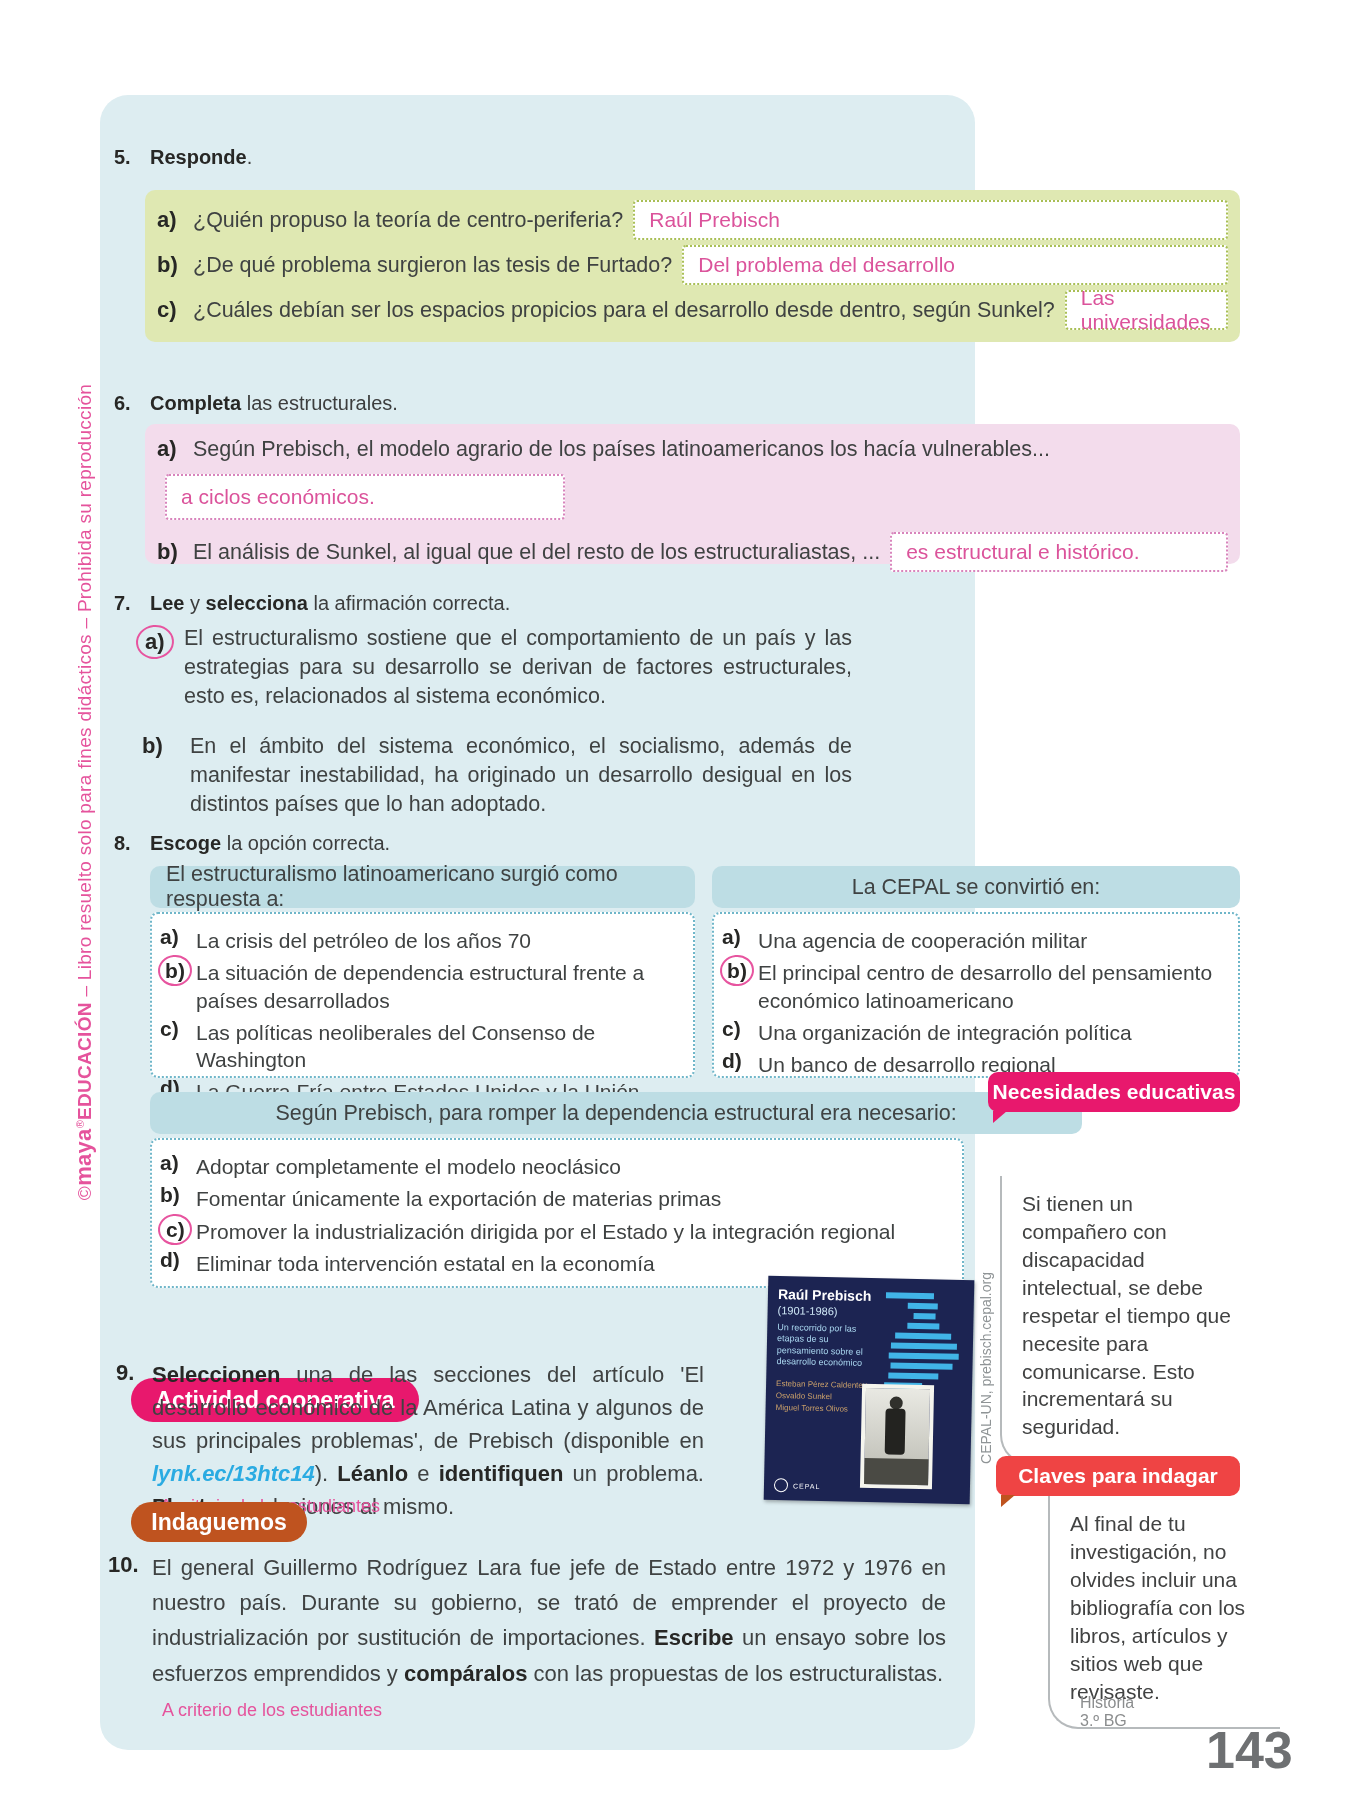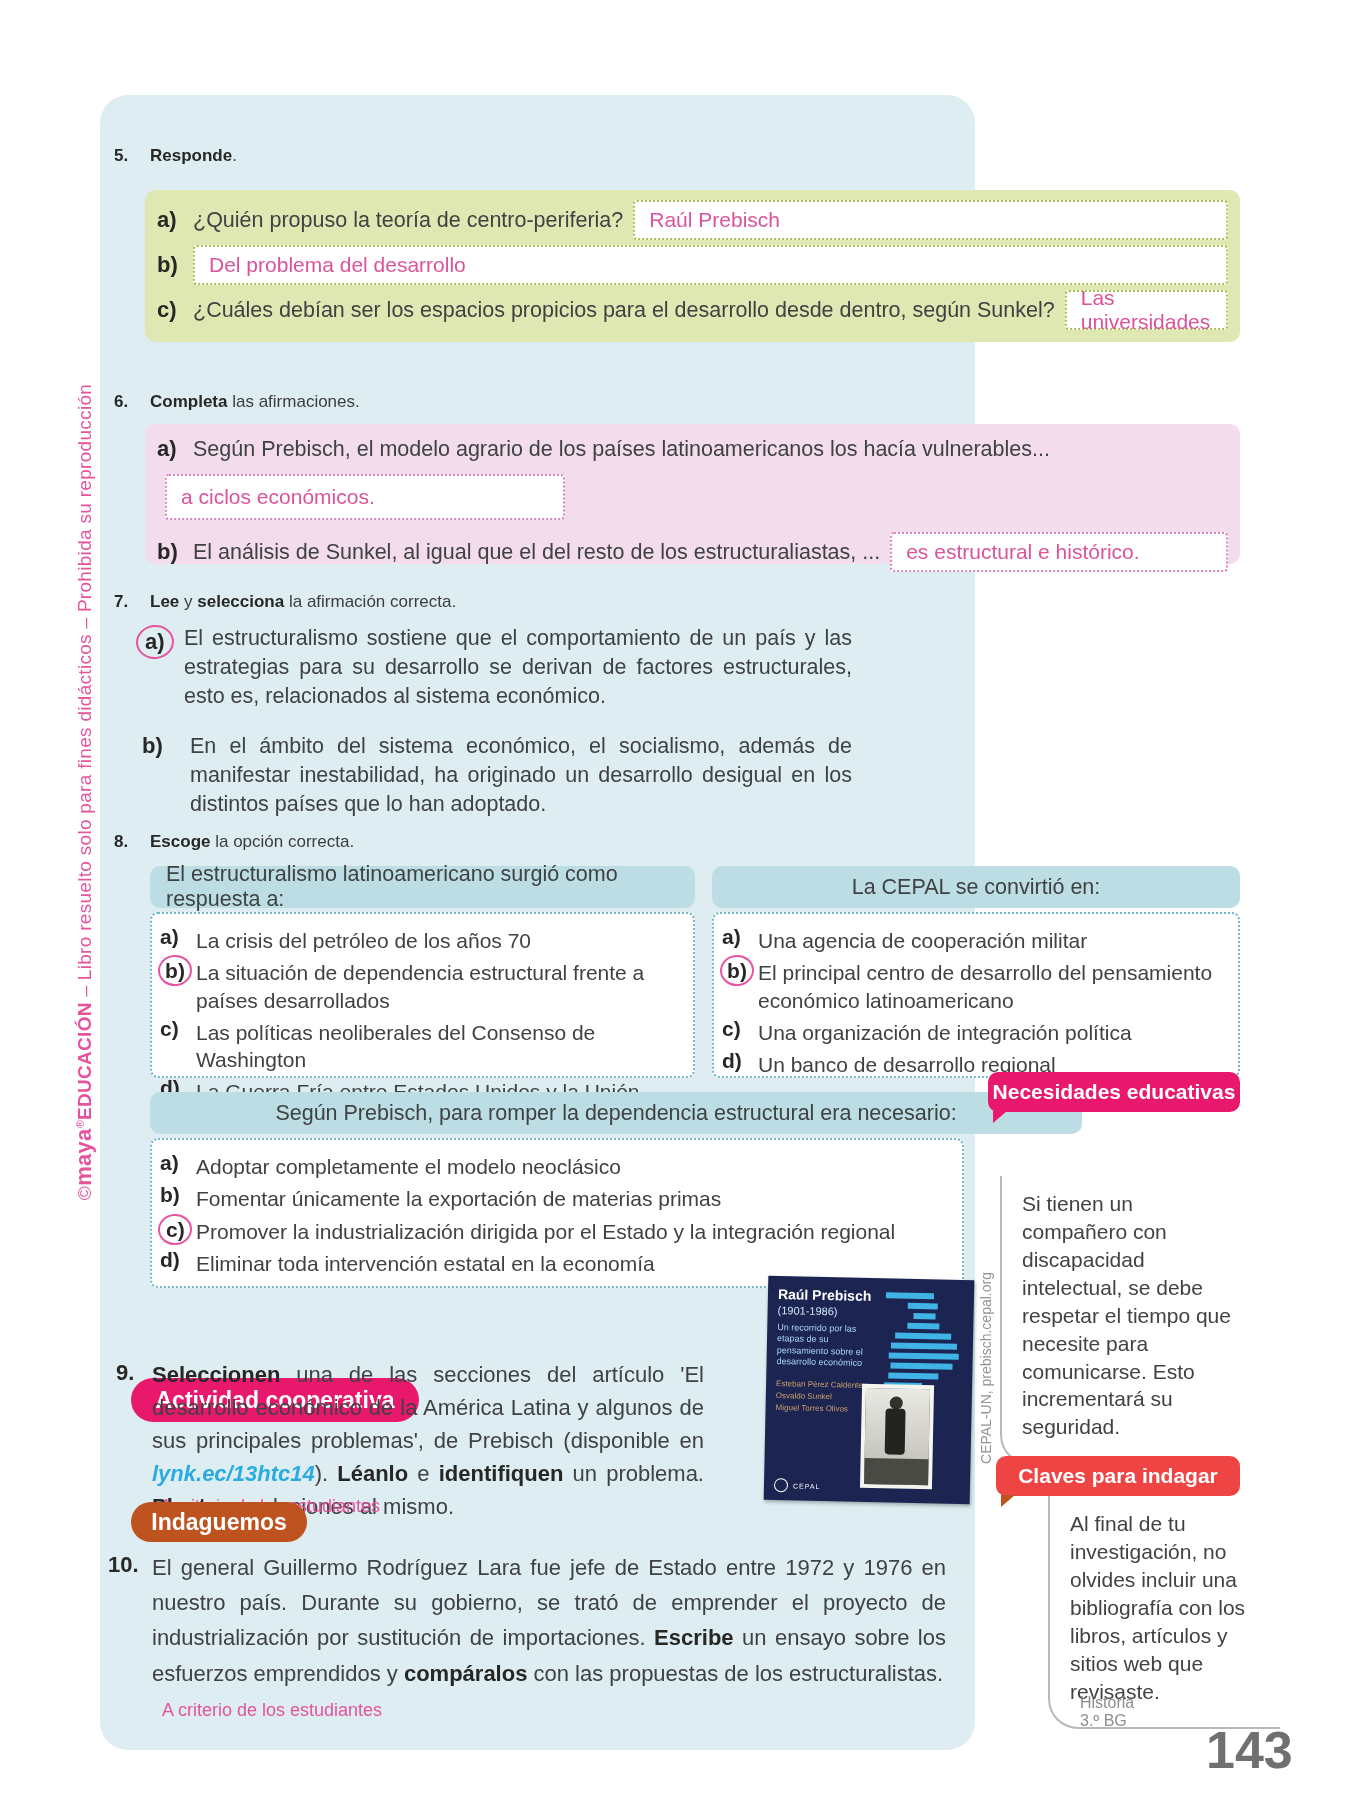--- a/index.html
+++ b/index.html
@@ -11,21 +11,21 @@
            background:#ddedf1;border-radius:28px;}
 
   
   .side-note{position:absolute;top:792px;left:84px;transform:translate(-50%,-50%) rotate(-90deg);
              white-space:nowrap;font-size:19px;color:#e5539c;letter-spacing:.3px;}
   .side-note .brand{font-weight:bold;font-size:22px;}
   .side-note .reg{font-size:11px;vertical-align:super;}
   .side-note .edu{font-weight:bold;}
 
   
-  .qhead{position:absolute;font-size:17px;color:#3c3d3d;}
+  .qhead{position:absolute;font-size:20px;color:#3c3d3d;}
   .qhead .num{font-weight:bold;color:#272725;display:inline-block;width:36px;}
   .seg-b{font-weight:bold;color:#272725;}
   .seg-link{color:#2aabe2;font-style:italic;font-weight:bold;}
 
   
   .green-block{position:absolute;left:145px;top:190px;width:1095px;height:152px;
                background:#dfe8b2;border-radius:10px;padding:7px 12px;box-sizing:border-box;}
   .g-row{display:flex;align-items:center;height:44px;margin:1px 0;}
   .opt-label{font-weight:bold;color:#272725;font-size:22px;width:36px;flex:none;}
   .g-q{font-size:21.5px;color:#3f4242;white-space:nowrap;margin-right:10px;}
@@ -123,35 +123,36 @@
   <div class="green-block">
     <div class="g-row">
       <span class="opt-label">a)</span>
       <span class="g-q">¿Quién propuso la teoría de centro-periferia?</span>
       <span class="ans-box">
           <span>Raúl Prebisch</span>
         </span>
     </div>
     <div class="g-row">
       <span class="opt-label">b)</span>
+      <span class="g-q">¿De qué problema surgieron las tesis de Furtado?</span>
       <span class="ans-box">
           <span>Del problema del desarrollo</span>
         </span>
     </div>
     <div class="g-row">
       <span class="opt-label">c)</span>
       <span class="g-q">¿Cuáles debían ser los espacios propicios para el desarrollo desde dentro, según Sunkel?</span>
       <span class="ans-box">
           <span>Las universidades</span>
         </span>
     </div>
   </div>
 
   <div class="qhead" style="left:114px;top:392px;">
-    <span class="num">6.</span><span><span class="seg-b">Completa</span><span> las afirmaciones.</span></span>
+    <span class="num">6.</span><span><span class="seg-b">Completa</span><span> las estructurales.</span></span>
   </div>
   <div class="pink-block">
     <div class="p-row">
       <span class="opt-label">a)</span>
       <span class="p-state">Según Prebisch, el modelo agrario de los países latinoamericanos los hacía vulnerables...</span>
     </div>
     <div class="p-row">
       <span class="ans-box pink box6a">
           <span>a ciclos económicos.</span>
         </span>

